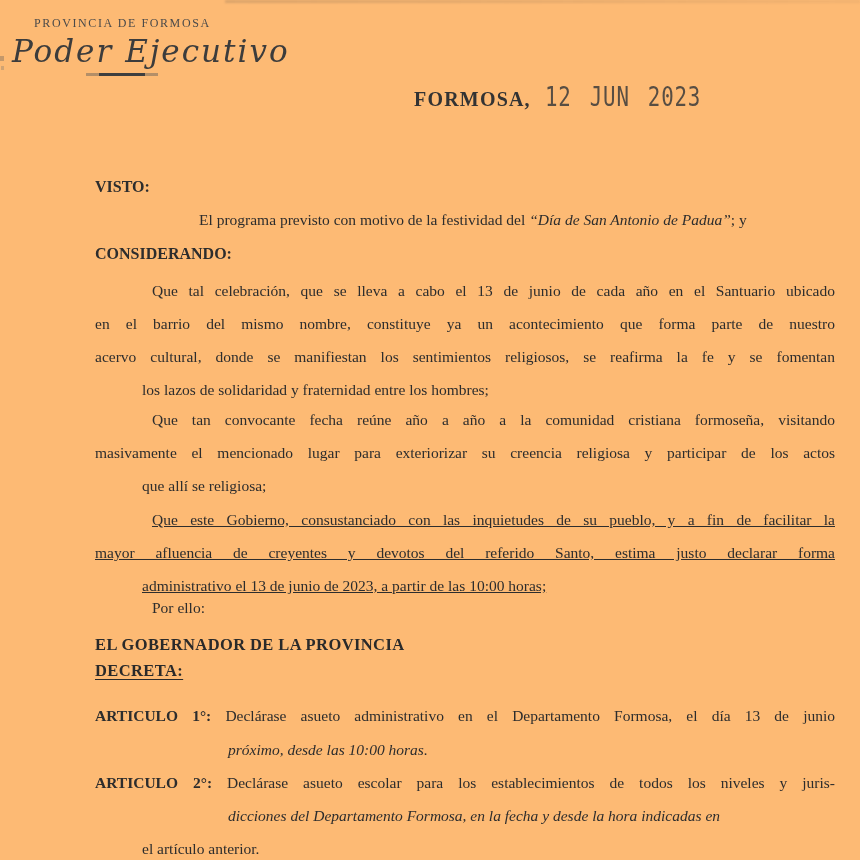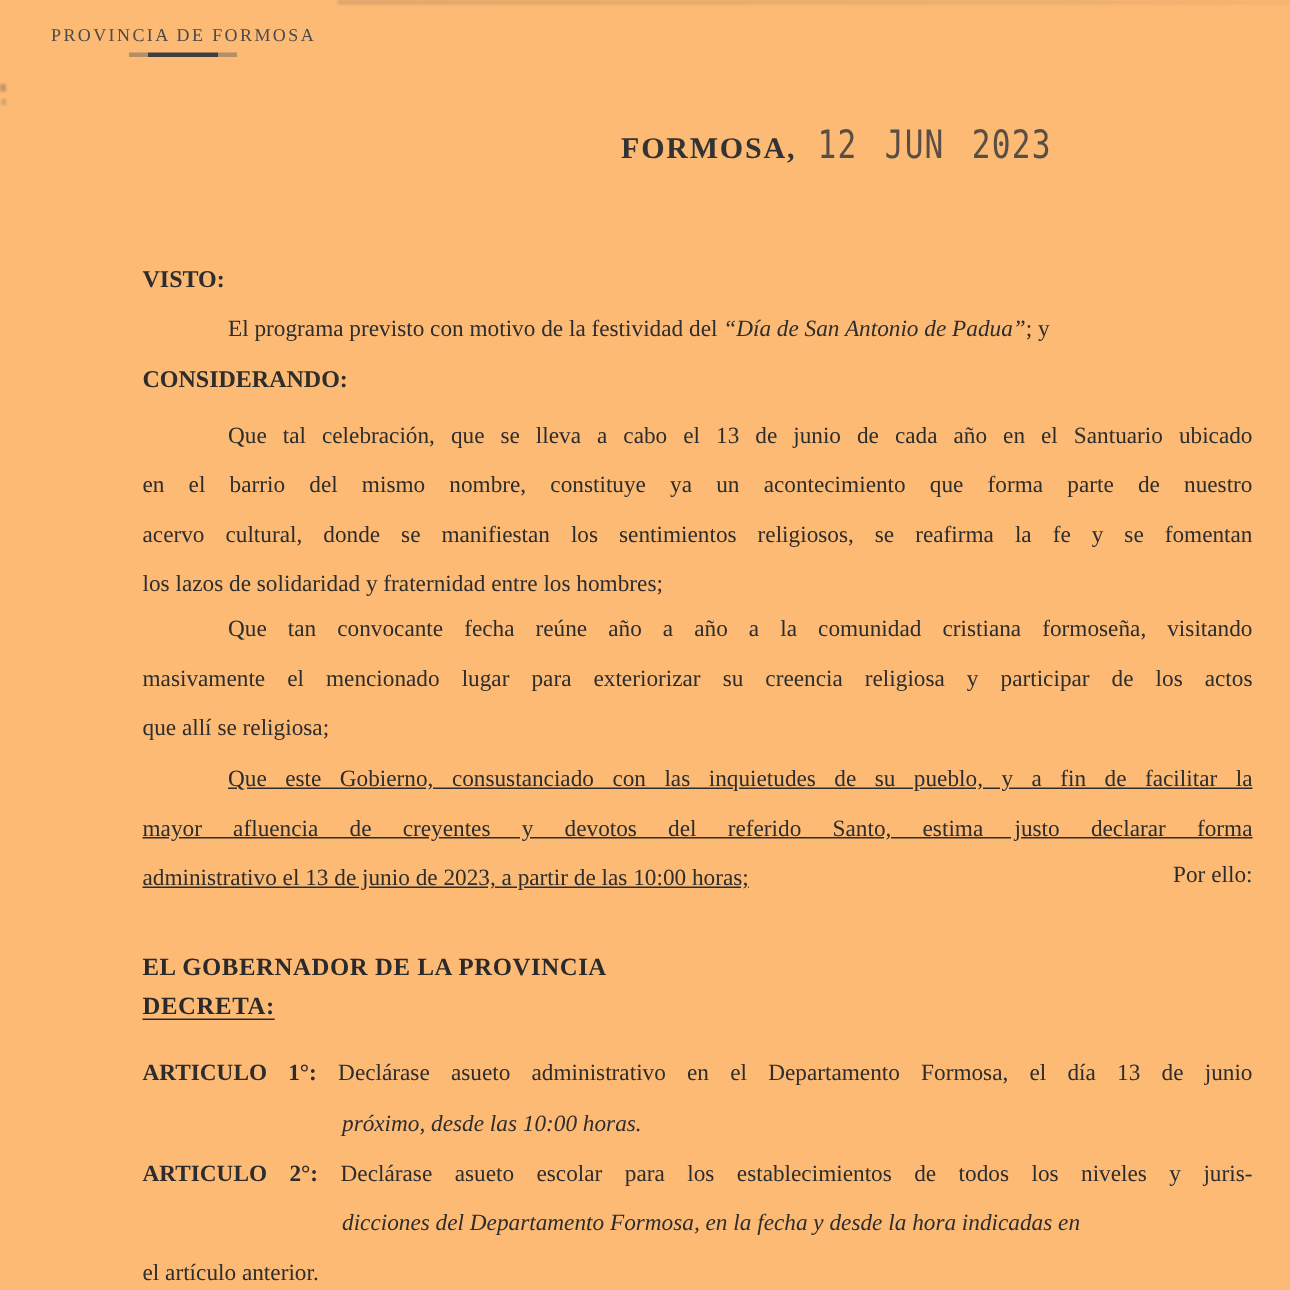--- a/index.html
+++ b/index.html
@@ -61,21 +61,21 @@
     white-space: nowrap;
   }
 
   
   .blk {
     position: absolute; left: 95px; width: 740px;
     font-size: 15.5px; line-height: 33px; color: #2d2d2d;
   }
   .heading { font-weight: bold; font-size: 16px; }
   .line { text-align: justify; text-align-last: justify; }
-  .line.last { text-align: center; text-align-last: left; }
+  .line.last { text-align: center; text-align-last: left; margin-left: 47px; }
   .indent { text-indent: 57px; }
   .cont { padding-left: 133px; text-align: center; text-align-last: left; font-style: italic; }
   .b { font-weight: bold; }
   .it { font-style: italic; }
 
   .center-blk {
     position: absolute; left: 95px; width: 740px;
     text-align: left; font-weight: bold; font-size: 16.5px; line-height: 26px;
     letter-spacing: 0.4px; color: #2a2a2a;
   }
@@ -86,20 +86,21 @@
 
 <div class="page">
   <div class="scan">
 
     <div class="top-artifact"></div>
     <div class="edge-speck-1"></div>
     <div class="edge-speck-2"></div>
 
     <div class="letterhead">
       <div class="province">PROVINCIA DE FORMOSA</div>
+      <div class="script">Poder Ejecutivo</div>
       <div class="flourish"></div>
     </div>
 
     <div class="dateline">
       <span class="place">FORMOSA,</span>
       <span class="stamp">12 JUN 2023</span>
     </div>
 
     <div class="blk heading" style="top: 170px;">VISTO:</div>
 
@@ -121,21 +122,21 @@
       <div class="line">masivamente el mencionado lugar para exteriorizar su creencia religiosa y participar de los actos</div>
       <div class="line last">que allí se religiosa;</div>
     </div>
 
     <div class="blk" style="top: 503px; text-decoration: underline;">
       <div class="line indent">Que este Gobierno, consustanciado con las inquietudes de su pueblo, y a fin de facilitar la</div>
       <div class="line">mayor afluencia de creyentes y devotos del referido Santo, estima justo declarar forma</div>
       <div class="line last">administrativo el 13 de junio de 2023, a partir de las 10:00 horas;</div>
     </div>
 
-    <div class="blk indent" style="top: 567px; text-align: right;">Por ello:</div>
+    <div class="blk indent" style="top: 591px;">Por ello:</div>
 
     <div class="center-blk" style="top: 632px;">
       <div>EL GOBERNADOR DE LA PROVINCIA</div>
       <div class="underlined">DECRETA:</div>
     </div>
 
     <div class="blk" style="top: 699px; line-height: 34px;">
       <div class="line"><span class="b">ARTICULO 1°:</span> <span>Declárase asueto administrativo en el Departamento Formosa, el día 13 de junio</span></div>
       <div class="line cont">próximo, desde las 10:00 horas.</div>
     </div>

